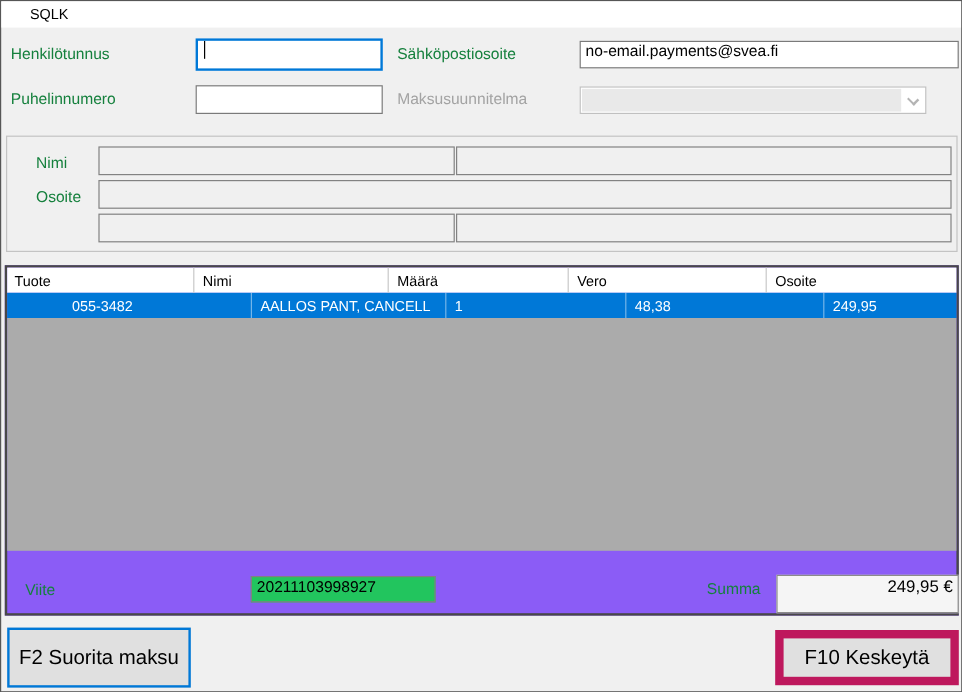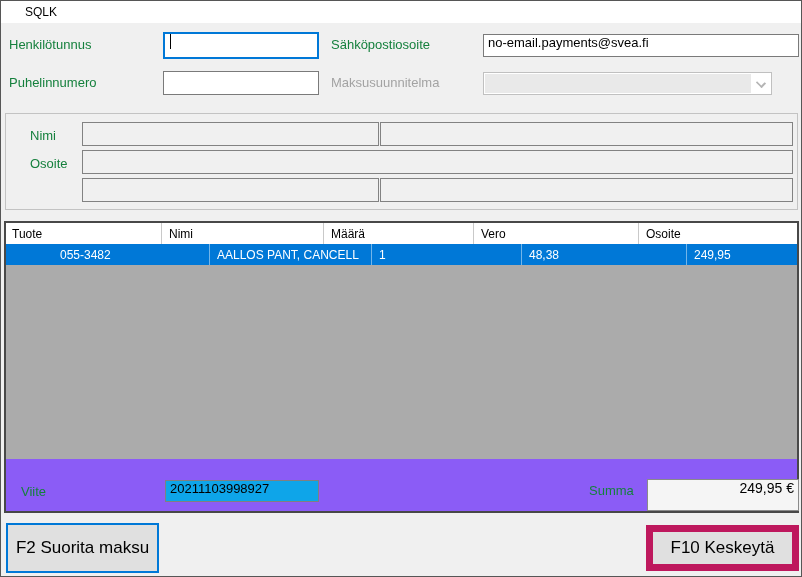--- a/index.html
+++ b/index.html
@@ -63,21 +63,21 @@
   .c3 { width:165px; } .c4 { flex:1; }
   .grid-filler { height:194px; background:#ababab; }
   .btn {
     position:absolute; background:#e0e0e0; font-size:17px;
     font-family:"Liberation Sans", sans-serif; color:#000;
     display:flex; align-items:center; justify-content:center; cursor:default;
   }
   .btn.default { border:2px solid #0078d7; }
   .btn.normal { border:7px solid #be185d; }
   .sum-field { justify-content:flex-end; font-size:14px; background:#f5f5f5; border:1px solid #8a8a8a; }
-  .viite-field { background:#0ea5e9; border:1px solid #808080; }
+  .viite-field { background:#22c55e; border:1px solid #808080;margin-left:44px; }
 </style>
 </head>
 <body>
 
 <div class="window">
 
   <div class="titlebar">
     <span>SQLK</span>
   </div>
 

